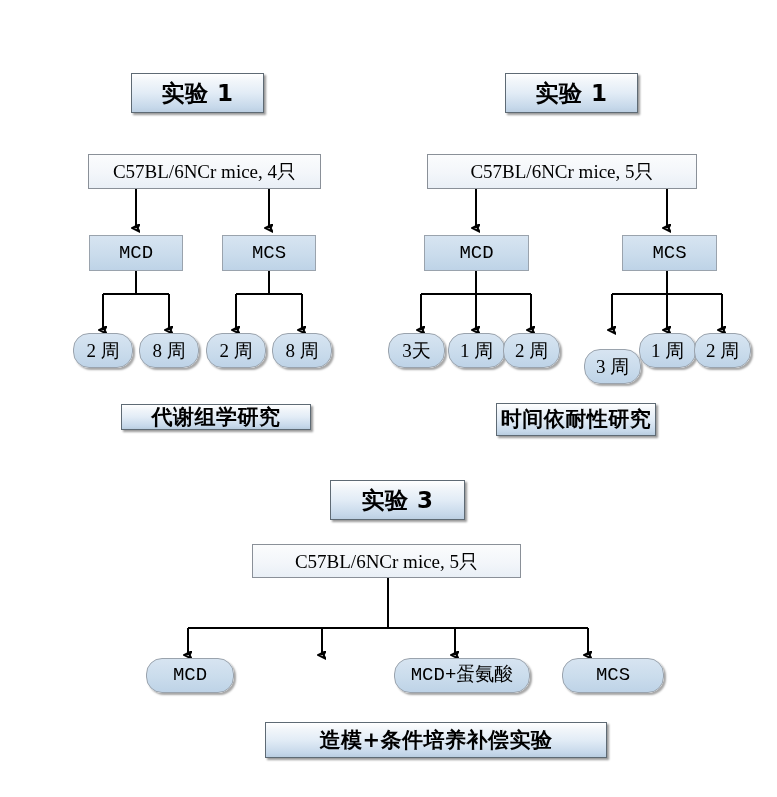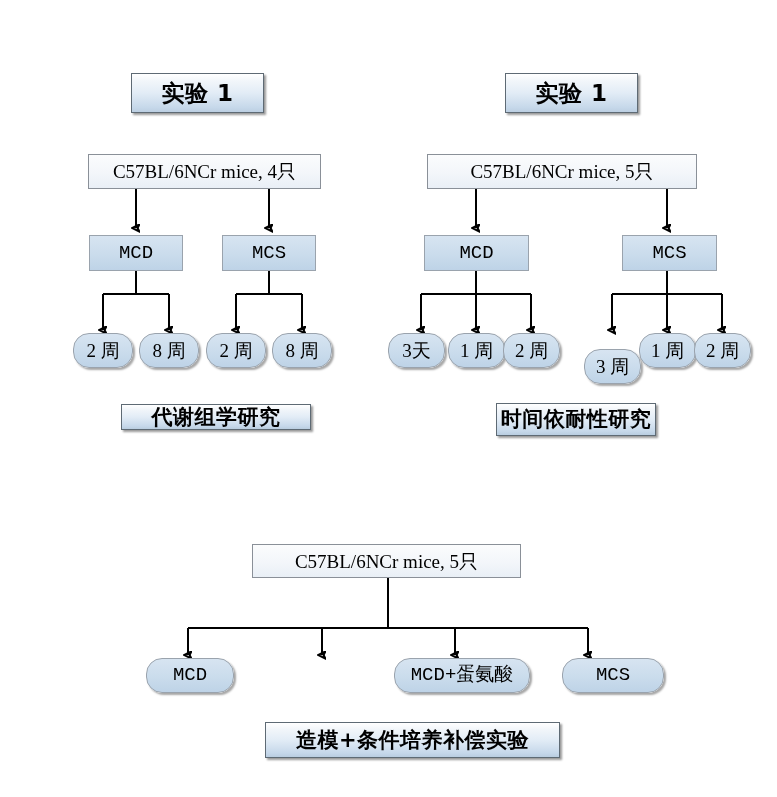--- a/index.html
+++ b/index.html
@@ -175,22 +175,23 @@
 
   <div class="node leaf-box shadowed" style="left:388px; top:333px; width:57px; height:35px;">3天</div>
   <div class="node leaf-box shadowed" style="left:448px; top:333px; width:57px; height:35px;">1 周</div>
   <div class="node leaf-box shadowed" style="left:503px; top:333px; width:57px; height:35px;">2 周</div>
   <div class="node leaf-box shadowed" style="left:584px; top:349px; width:57px; height:35px;">3 周</div>
   <div class="node leaf-box shadowed" style="left:639px; top:333px; width:57px; height:35px;">1 周</div>
   <div class="node leaf-box shadowed" style="left:694px; top:333px; width:57px; height:35px;">2 周</div>
 
   <div class="node caption" style="left:496px; top:403px; width:160px; height:33px;">时间依耐性研究</div>
 
+  <div class="node banner" style="left:330px; top:480px; width:135px; height:40px;">实验 3</div>
 
   <div class="node root-box" style="left:252px; top:544px; width:269px; height:34px;">C57BL/6NCr mice, 5只</div>
 
   <div class="node group-box shadowed" style="left:146px; top:658px; width:88px; height:35px;">MCD</div>
   <div class="node group-box shadowed" style="left:394px; top:658px; width:136px; height:35px;">MCD+蛋氨酸</div>
   <div class="node group-box shadowed" style="left:562px; top:658px; width:102px; height:35px;">MCS</div>
 
-  <div class="node caption" style="left:265px; top:722px; width:295px; height:36px;">造模+条件培养补偿实验</div>
+  <div class="node caption" style="left:265px; top:722px; width:342px; height:36px;">造模+条件培养补偿实验</div>
 
 </div>
 
 </body></html>

